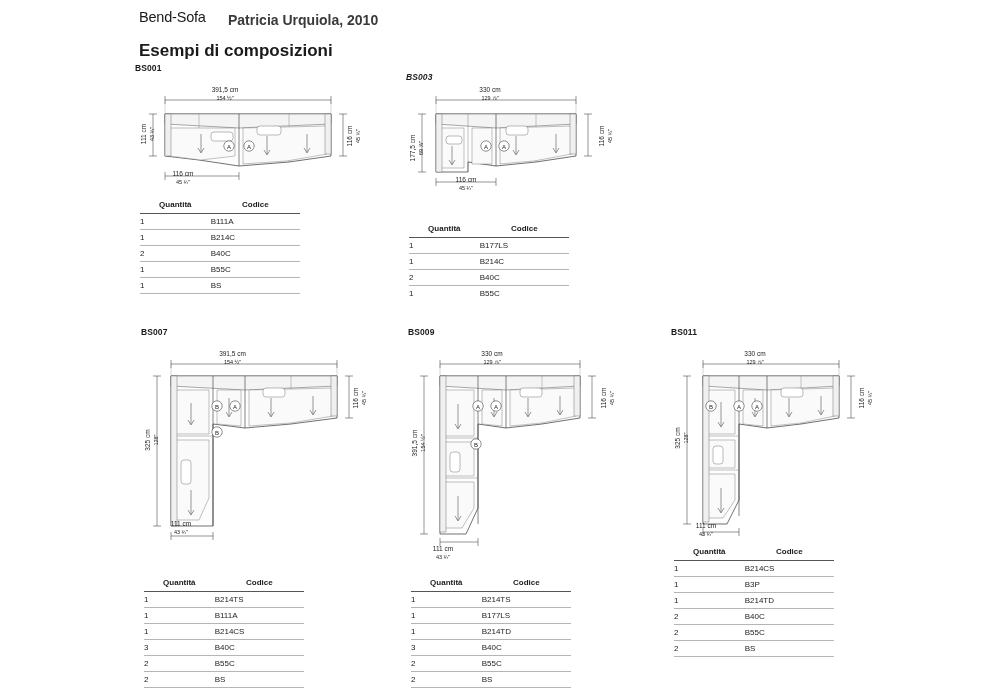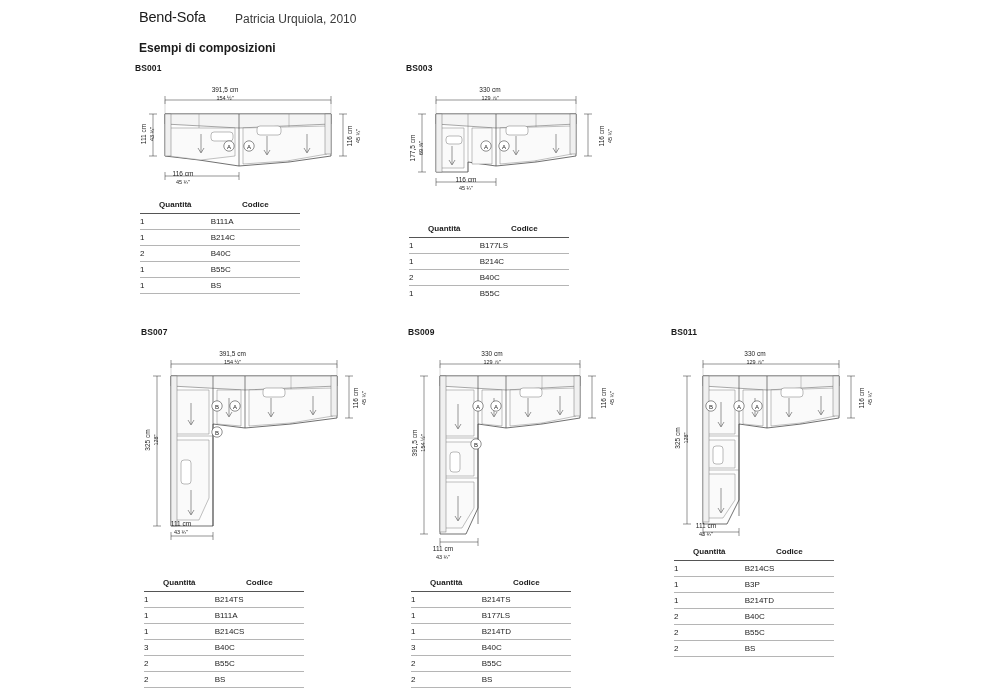--- a/index.html
+++ b/index.html
@@ -20,31 +20,31 @@
   .doc-title {
     position: absolute;
     left: 139px;
     top: 9px;
     font-size: 14.5px;
     font-weight: normal;
     letter-spacing: -0.2px;
   }
   .doc-author {
     position: absolute;
-    left: 235px;
+    left: 228px;
     top: 12px;
-    font-size: 12px;
+    font-size: 14px;
     color: #3a3a3a;
-    font-weight: normal;
+    font-weight: bold;
   }
   .doc-subtitle {
     position: absolute;
     left: 139px;
     top: 41px;
-    font-size: 12px;
+    font-size: 17px;
     font-weight: bold;
   }
 
   
   .comp {
     position: absolute;
   }
   .comp-code {
     font-size: 8.5px;
     font-weight: bold;
@@ -201,21 +201,21 @@
         <td>1</td>
         <td>B55C</td>
       </tr>
     <tr>
         <td>1</td>
         <td>BS</td>
       </tr>
   </tbody>
 </table>
 
-<div class="comp" style="left:406px; top:63px;">
+<div class="comp" style="left:406px; top:72px;font-style:italic;">
   <div class="comp-code">BS003</div>
 </div>
 
 <div class="draw" style="left:406px; top:84px;">
   <svg width="220" height="110" viewBox="0 0 220 110">
     <g stroke="#2b2b2b" fill="none" stroke-width="0.6">
       <line x1="30" y1="16" x2="170" y2="16" stroke-width="0.5"></line>
       <line x1="30" y1="12" x2="30" y2="20" stroke-width="0.5"></line>
       <line x1="170" y1="12" x2="170" y2="20" stroke-width="0.5"></line>
       <line x1="30" y1="16" x2="30" y2="30" stroke="#999" stroke-width="0.4"></line>

